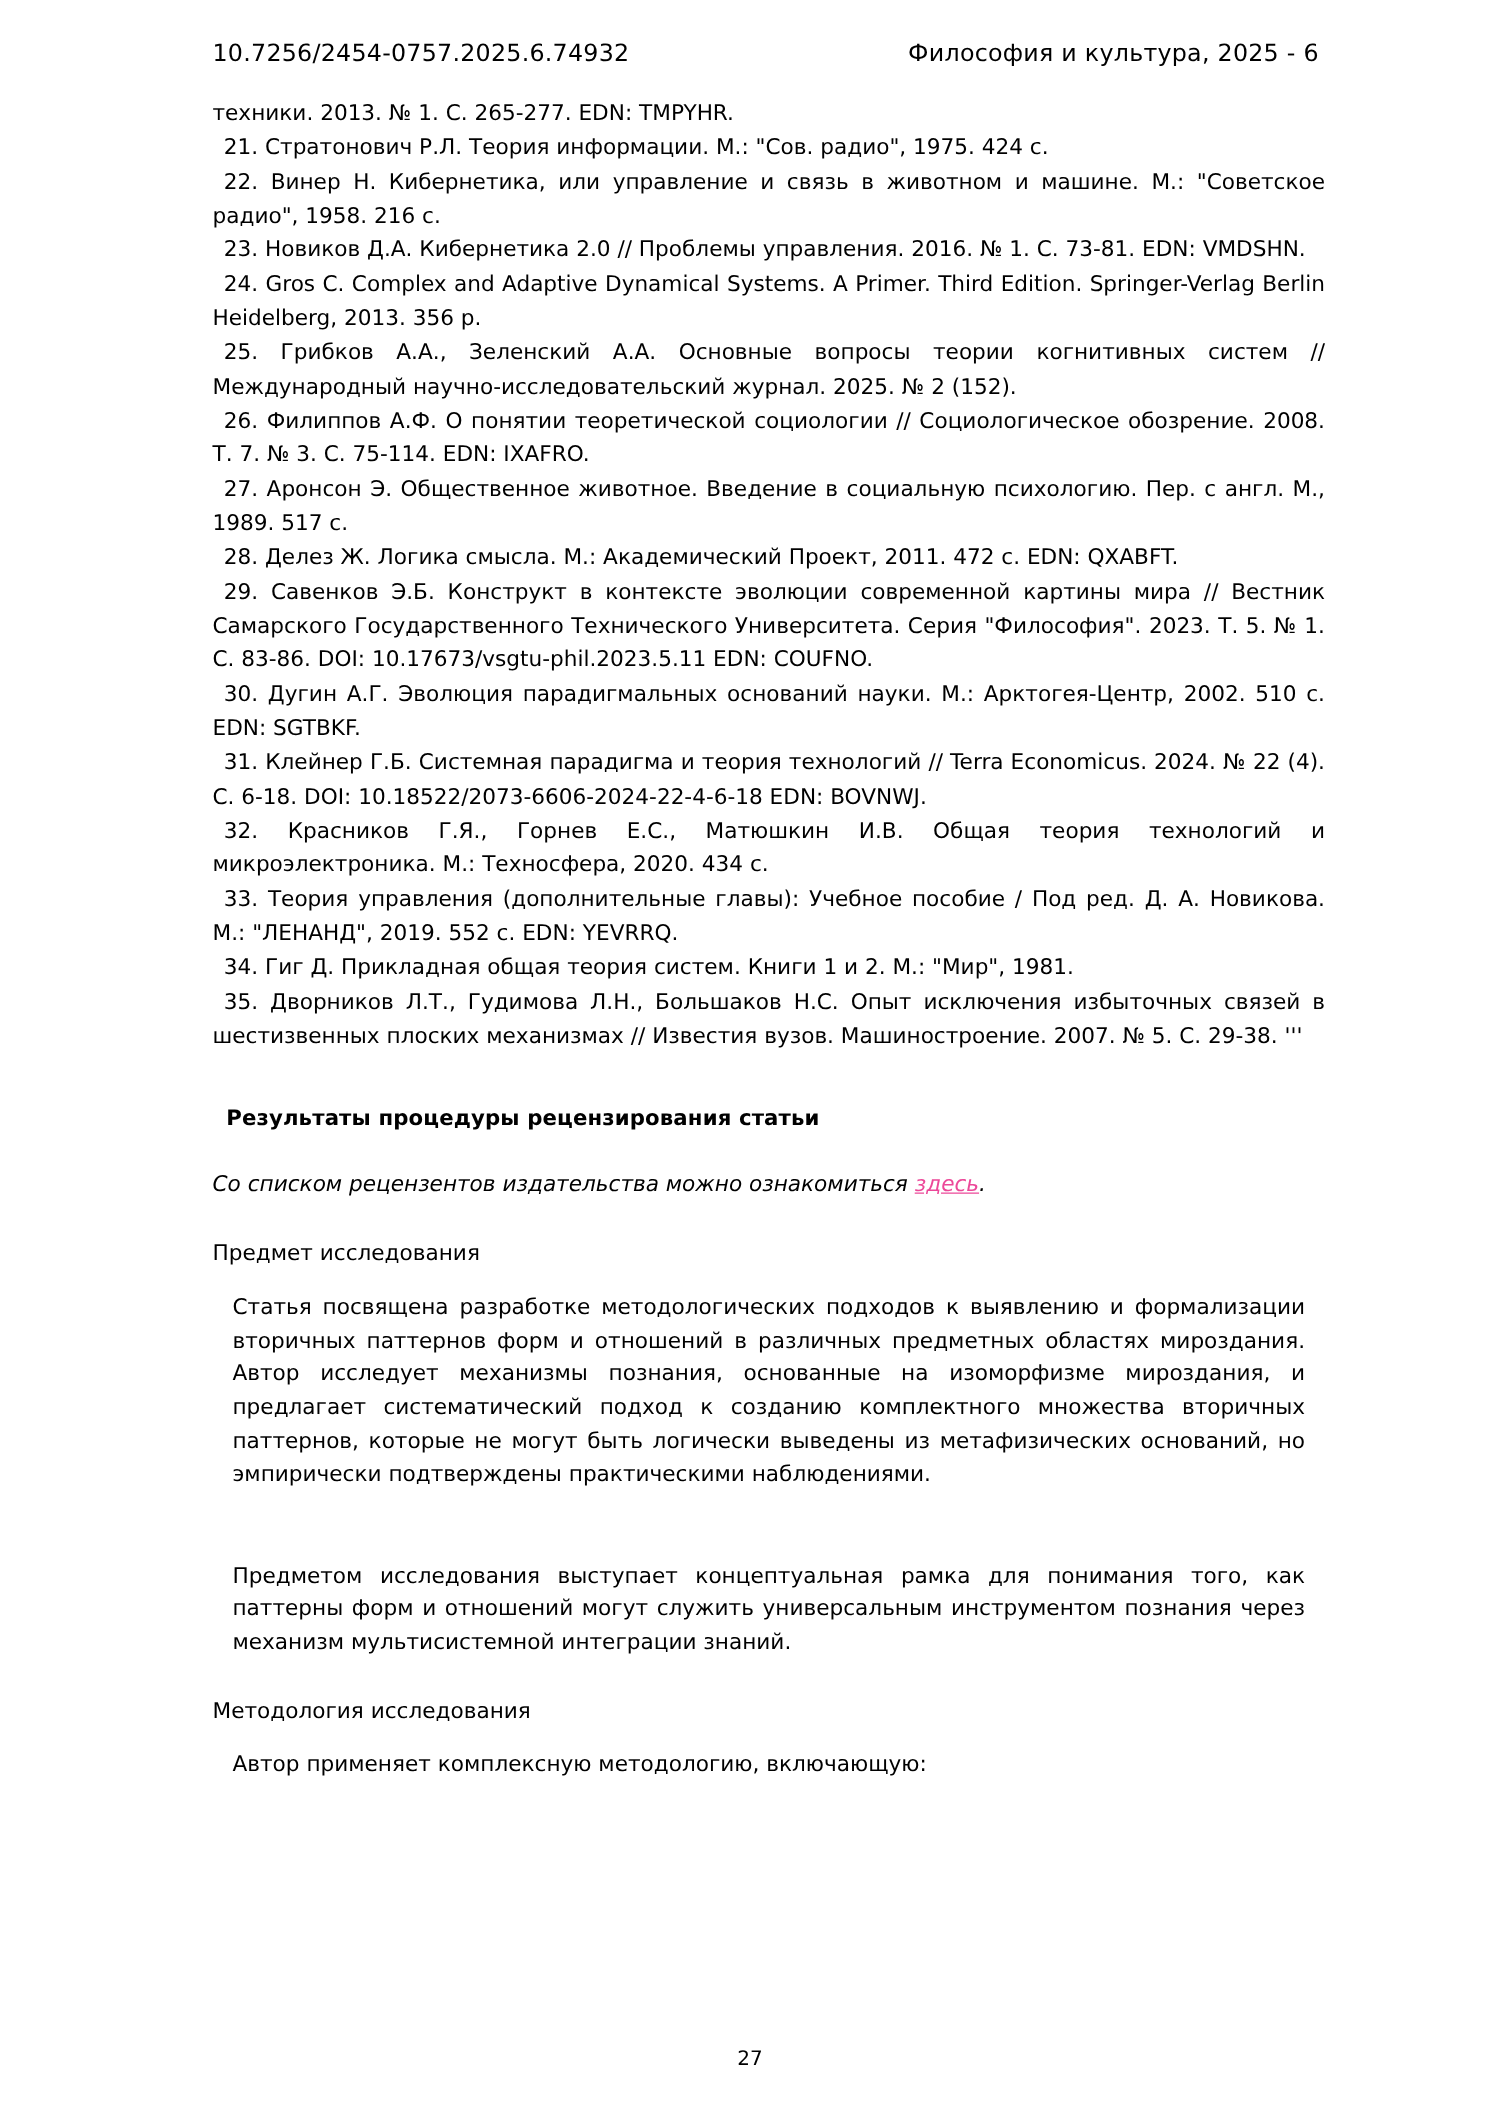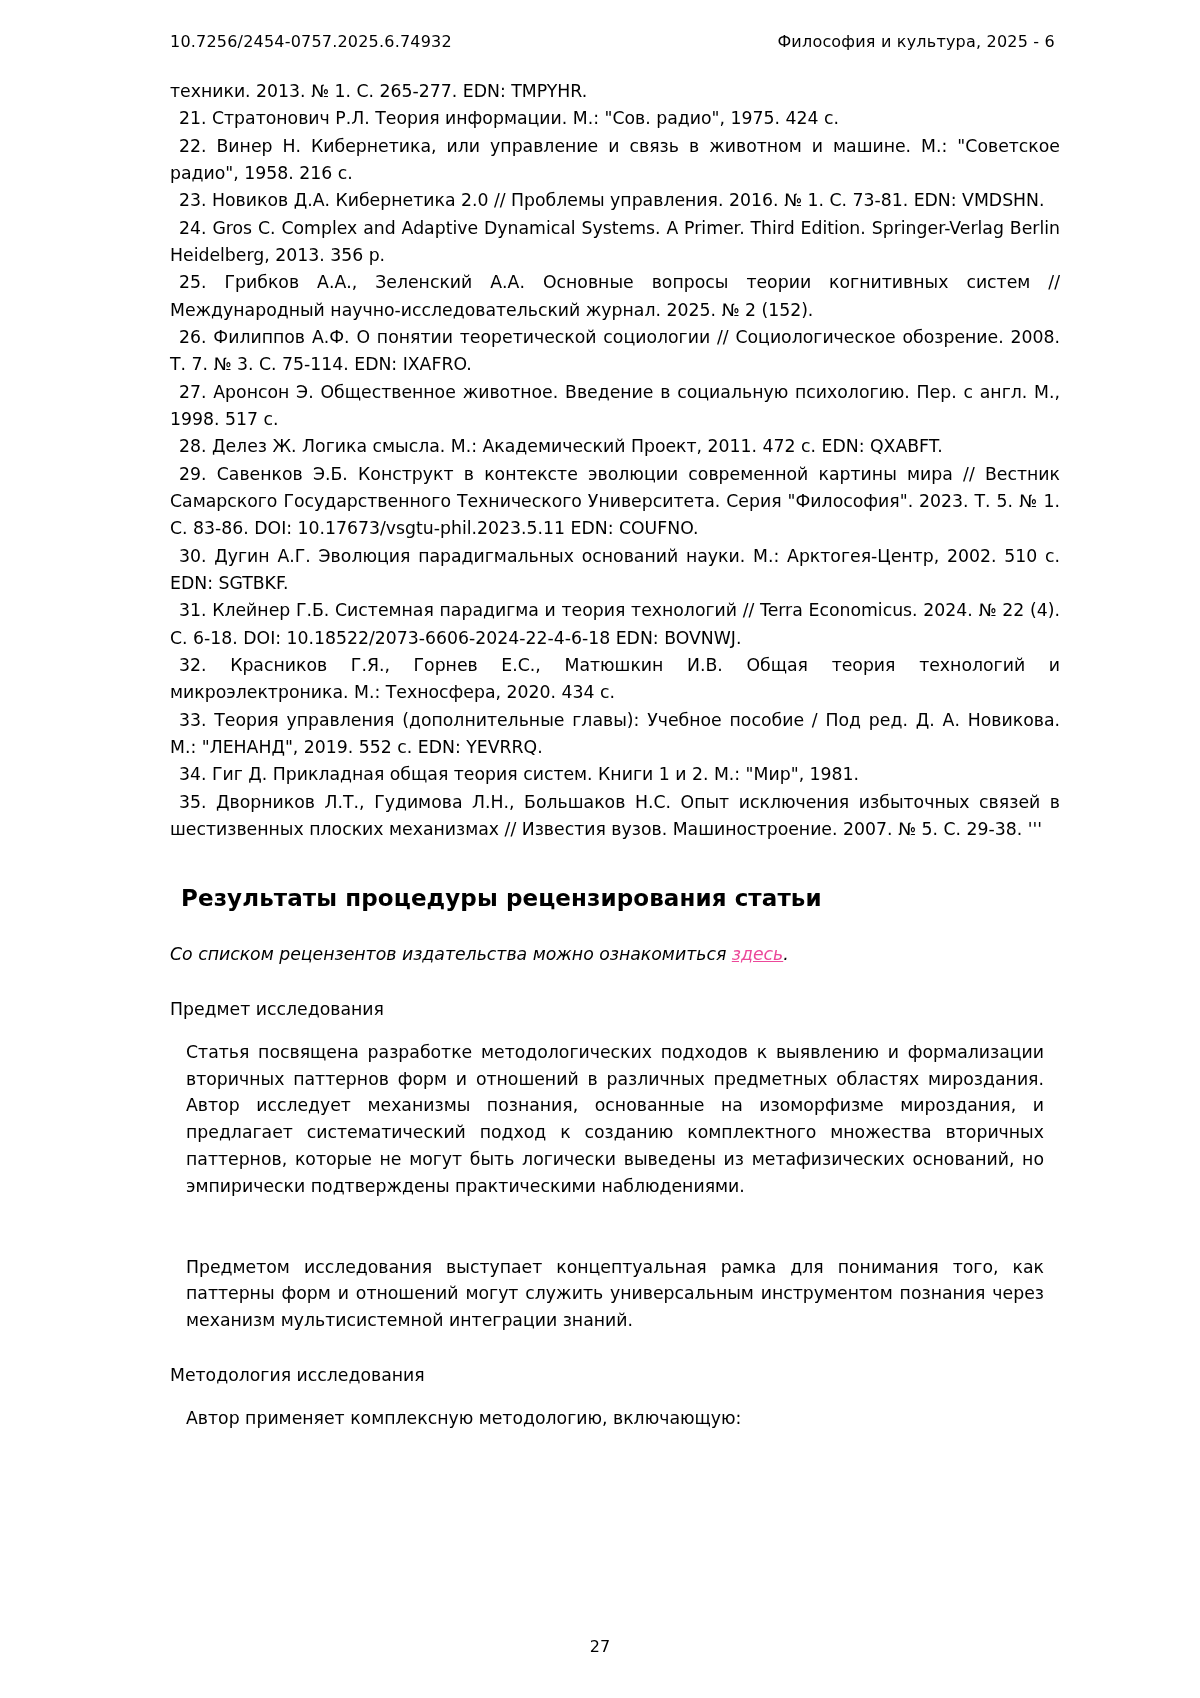--- a/index.html
+++ b/index.html
@@ -22,21 +22,21 @@
     overflow: hidden;
   }
   .header {
     position: absolute;
     top: 32px;
     left: 170px;
     right: 145px;
     display: flex;
     justify-content: space-between;
     align-items: baseline;
-    font-size: 16px;
+    font-size: 19px;
     color: #000;
   }
   .header .doi {
     letter-spacing: 0.2px;
   }
   .header .journal {
     letter-spacing: 0.2px;
   }
   .content {
     position: absolute;
@@ -50,21 +50,21 @@
     text-align: justify;
   }
   .ref-item {
     margin: 0;
     text-indent: 9px;
   }
   .ref-item.first {
     text-indent: 0;
   }
   .section-title {
-    font-size: 23px;
+    font-size: 17px;
     font-weight: bold;
     margin-top: 42px;
     margin-bottom: 0;
     padding-left: 11px;
     letter-spacing: 0.1px;
   }
   .notice {
     font-style: italic;
     font-size: 17.3px;
     line-height: 1.55;
@@ -119,21 +119,21 @@
   <div class="content">
 
     <div class="ref-list">
       <p class="ref-item first">техники. 2013. № 1. С. 265-277. EDN: TMPYHR.</p>
       <p class="ref-item">21. Стратонович Р.Л. Теория информации. М.: "Сов. радио", 1975. 424 с.</p>
       <p class="ref-item">22. Винер Н. Кибернетика, или управление и связь в животном и машине. М.: "Советское радио", 1958. 216 с.</p>
       <p class="ref-item">23. Новиков Д.А. Кибернетика 2.0 // Проблемы управления. 2016. № 1. С. 73-81. EDN: VMDSHN.</p>
       <p class="ref-item">24. Gros C. Complex and Adaptive Dynamical Systems. A Primer. Third Edition. Springer-Verlag Berlin Heidelberg, 2013. 356 p.</p>
       <p class="ref-item">25. Грибков А.А., Зеленский А.А. Основные вопросы теории когнитивных систем // Международный научно-исследовательский журнал. 2025. № 2 (152).</p>
       <p class="ref-item">26. Филиппов А.Ф. О понятии теоретической социологии // Социологическое обозрение. 2008. Т. 7. № 3. С. 75-114. EDN: IXAFRO.</p>
-      <p class="ref-item">27. Аронсон Э. Общественное животное. Введение в социальную психологию. Пер. с англ. М., 1998. 517 с.</p>
+      <p class="ref-item">27. Аронсон Э. Общественное животное. Введение в социальную психологию. Пер. с англ. М., 1989. 517 с.</p>
       <p class="ref-item">28. Делез Ж. Логика смысла. М.: Академический Проект, 2011. 472 с. EDN: QXABFT.</p>
       <p class="ref-item">29. Савенков Э.Б. Конструкт в контексте эволюции современной картины мира // Вестник Самарского Государственного Технического Университета. Серия "Философия". 2023. Т. 5. № 1. С. 83-86. DOI: 10.17673/vsgtu-phil.2023.5.11 EDN: COUFNO.</p>
       <p class="ref-item">30. Дугин А.Г. Эволюция парадигмальных оснований науки. М.: Арктогея-Центр, 2002. 510 с. EDN: SGTBKF.</p>
       <p class="ref-item">31. Клейнер Г.Б. Системная парадигма и теория технологий // Terra Economicus. 2024. № 22 (4). С. 6-18. DOI: 10.18522/2073-6606-2024-22-4-6-18 EDN: BOVNWJ.</p>
       <p class="ref-item">32. Красников Г.Я., Горнев Е.С., Матюшкин И.В. Общая теория технологий и микроэлектроника. М.: Техносфера, 2020. 434 с.</p>
       <p class="ref-item">33. Теория управления (дополнительные главы): Учебное пособие / Под ред. Д. А. Новикова. М.: "ЛЕНАНД", 2019. 552 с. EDN: YEVRRQ.</p>
       <p class="ref-item">34. Гиг Д. Прикладная общая теория систем. Книги 1 и 2. М.: "Мир", 1981.</p>
       <p class="ref-item">35. Дворников Л.Т., Гудимова Л.Н., Большаков Н.С. Опыт исключения избыточных связей в шестизвенных плоских механизмах // Известия вузов. Машиностроение. 2007. № 5. С. 29-38. '''</p>
     </div>
 

